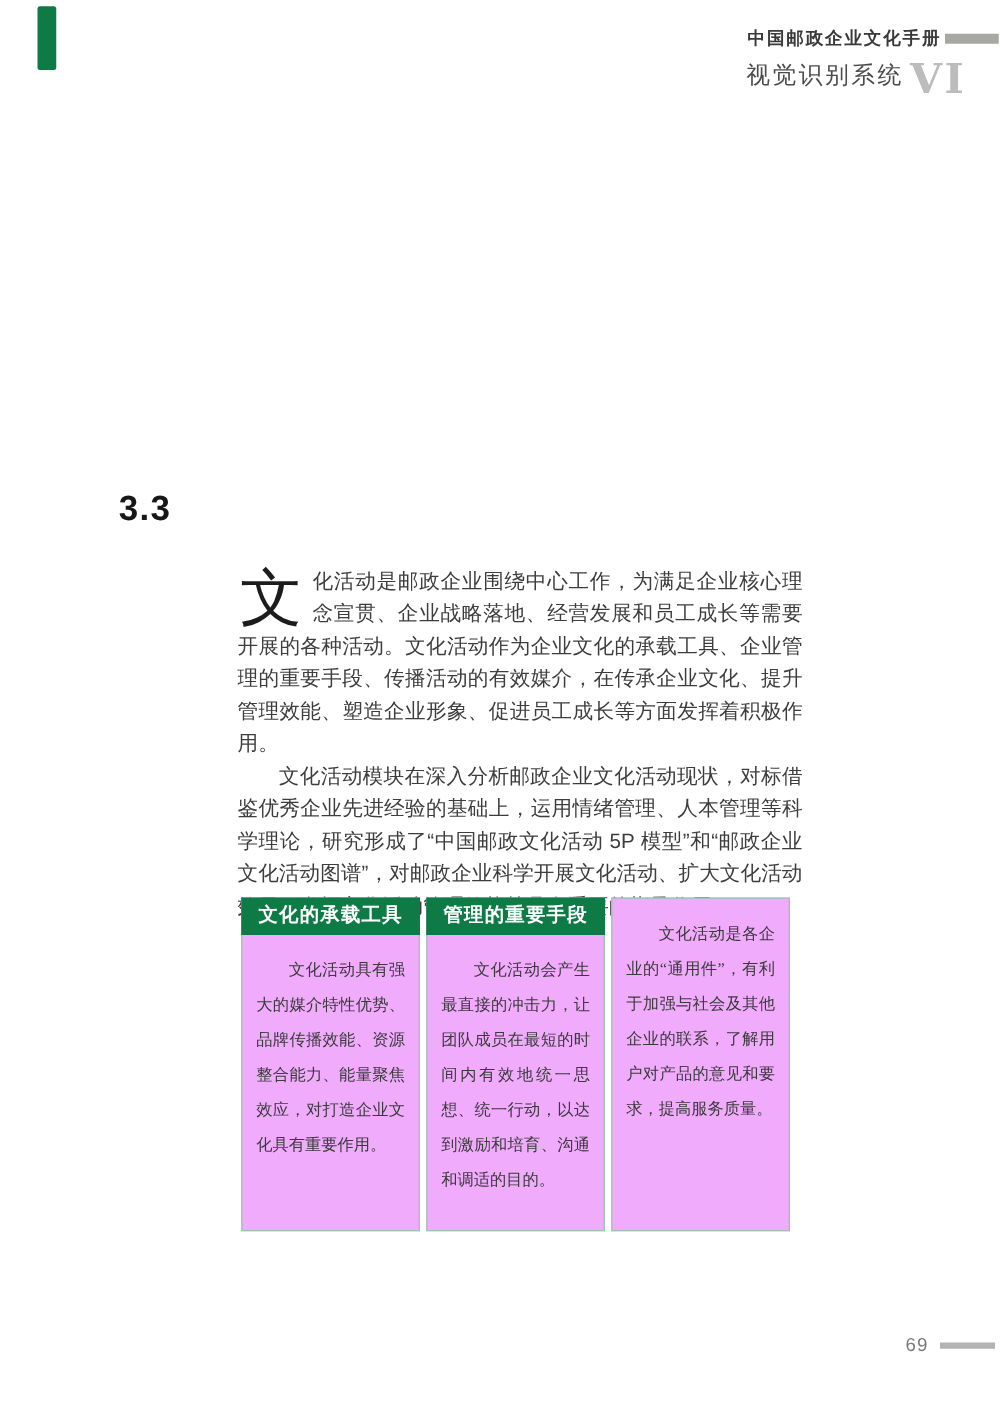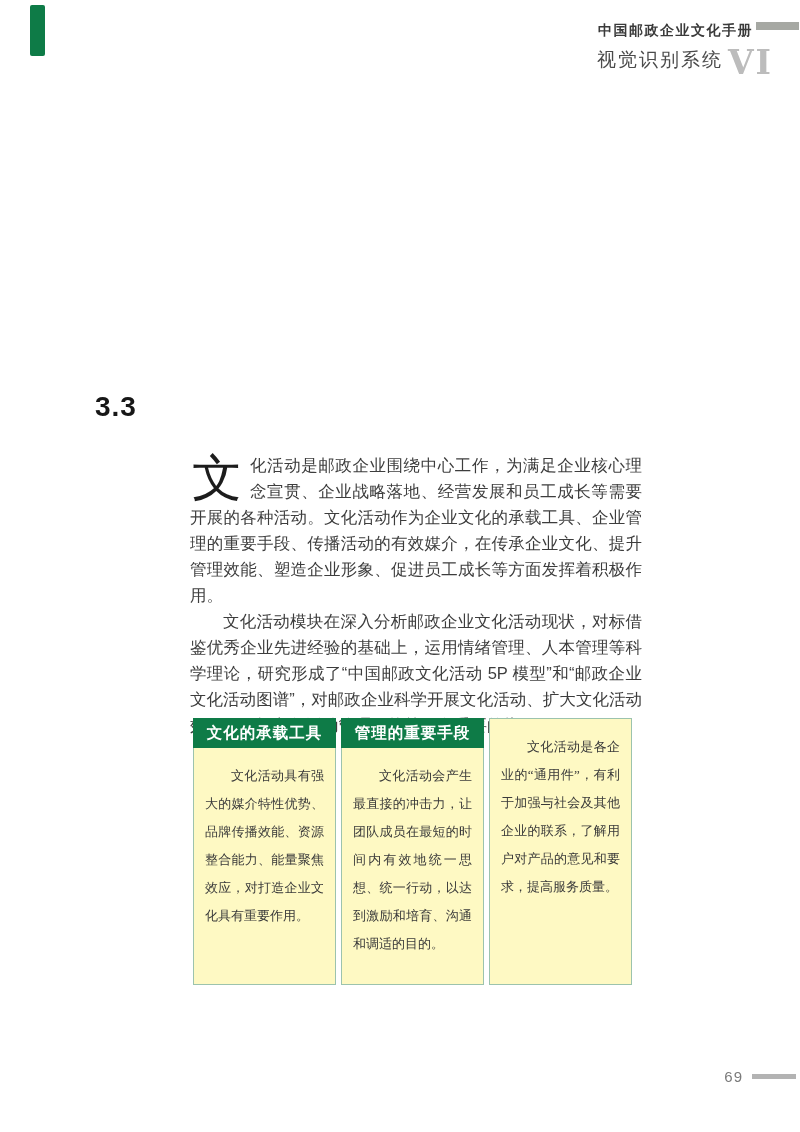--- a/index.html
+++ b/index.html
@@ -4,21 +4,21 @@
 <style>
   html,body{margin:0;padding:0;background:#ffffff;}
   .page{
     position:relative;width:800px;height:1132px;background:#ffffff;
     overflow:hidden;font-family:"Liberation Sans",sans-serif;
   }
   
   .corner-tab{position:absolute;left:30px;top:5px;width:15px;height:51px;background:#0e7b47;border-radius:2px;}
   
   .page-header{position:absolute;top:22px;right:0;}
-  .header-line1{display:flex;align-items:flex-start;justify-content:flex-end;}
+  .header-line1{display:flex;align-items:center;justify-content:flex-end;}
   .handbook-title{font-size:14px;font-weight:bold;color:#3a3a3a;letter-spacing:1.5px;}
   .header-bar{display:inline-block;width:43px;height:8px;background:#a6a8a3;margin-left:3px;margin-right:1px;}
   .header-line2{display:flex;align-items:flex-start;justify-content:flex-end;margin-top:3px;}
   .system-title{font-size:19px;color:#4b4b4b;letter-spacing:2px;margin-top:4px;}
   .vi-mark{
     font-size:33px;line-height:40px;color:#bcbcbc;font-weight:bold;
     font-family:"DejaVu Serif",serif;margin-left:5px;margin-right:27px;letter-spacing:2px;
   }
   
   .section-heading{
@@ -33,21 +33,21 @@
   }
   .para{margin:0;}
   .dropcap{
     float:left;font-family:"DejaVu Serif",serif;font-size:50px;line-height:46px;
     padding:3px 8px 0 2px;color:#1c1c1c;
   }
   .para.indent{text-indent:2em;}
   
   .cards{position:absolute;left:193px;top:718px;display:flex;gap:5px;}
   .card{
-    width:143px;height:267px;border:1px solid #9cc3ad;background:#fef9c3;
+    width:143px;height:267px;border:1px solid #9cc3ad;background:#f0abfc;
     box-sizing:border-box;
   }
   .card-header{
     height:30px;line-height:30px;margin:-1px -1px 0 -1px;
     background:#0e7b47;color:#ffffff;font-weight:bold;font-size:15.5px;
     text-align:center;letter-spacing:1px;
   }
   .card-body{
     padding:14px 11px 0 11px;font-size:13px;line-height:28px;
     color:#3a3a3a;text-align:justify;text-indent:2em;font-family:Liberation Serif, serif;

